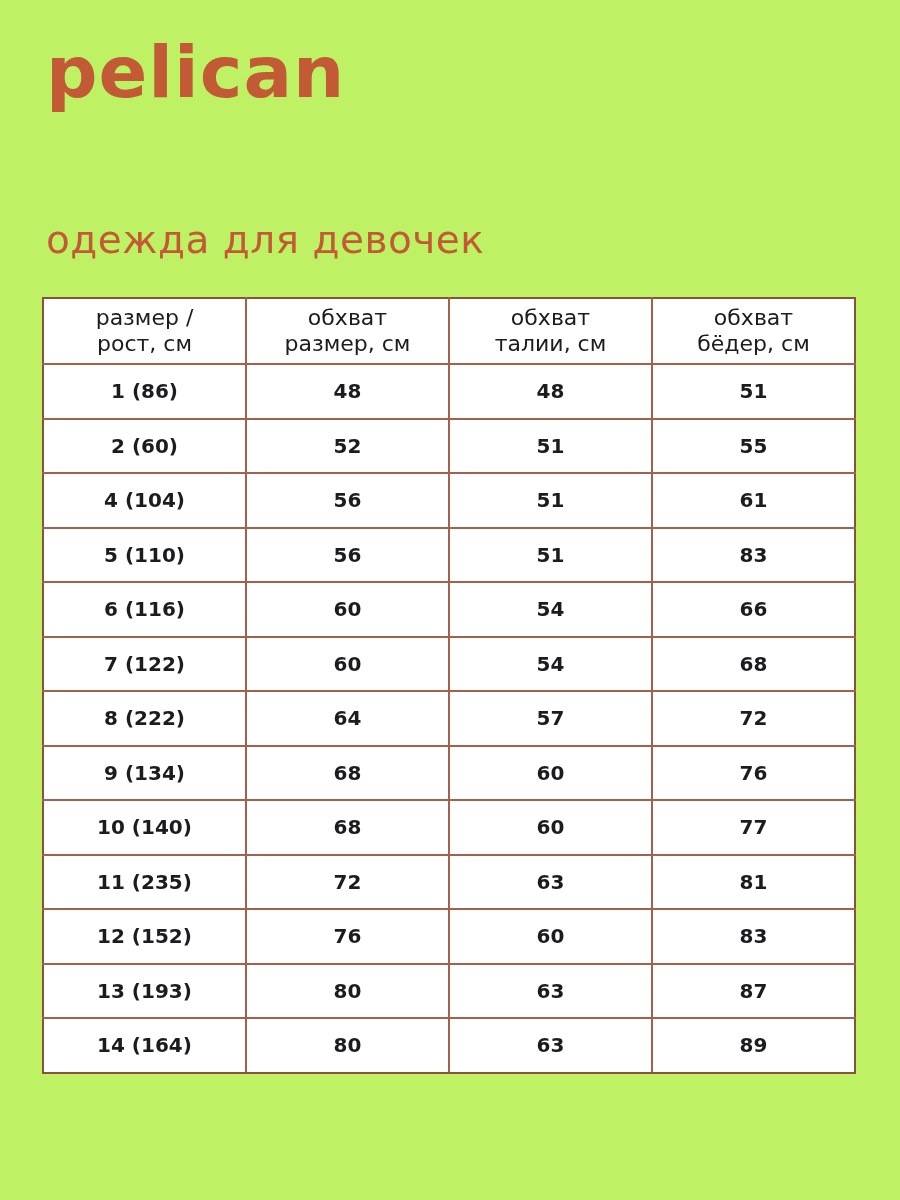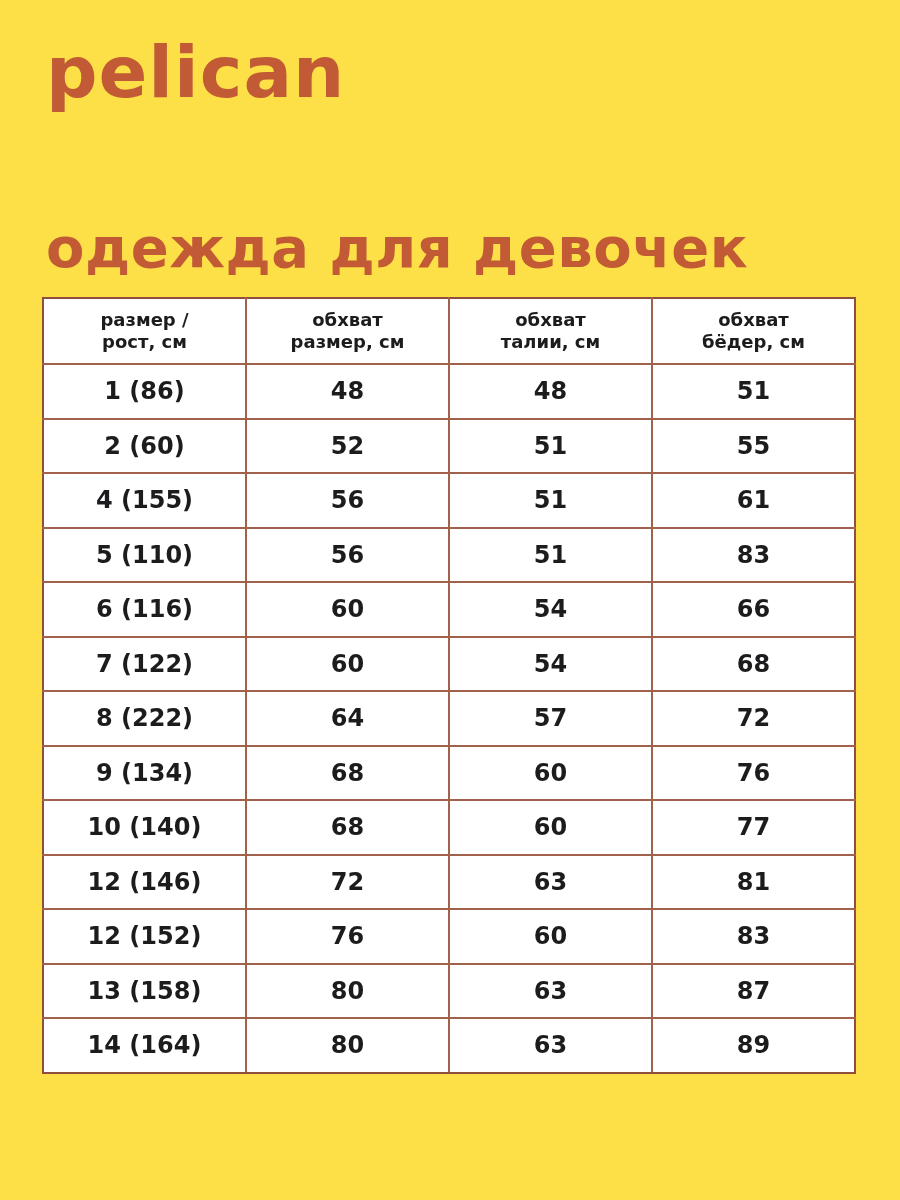--- a/index.html
+++ b/index.html
@@ -5,40 +5,40 @@
   html, body {
     margin: 0;
     padding: 0;
     background: #ffffff;
     font-family: "DejaVu Sans", "Liberation Sans", sans-serif;
   }
   .page {
     position: relative;
     width: 900px;
     height: 1200px;
-    background: #fde047;
+    background: #bef264;
     overflow: hidden;
   }
   .logo {
     position: absolute;
     left: 46px;
     top: 36px;
     font-size: 72px;
     font-weight: bold;
     letter-spacing: 1px;
     color: #c25b35;
     line-height: 1;
   }
   .heading {
     position: absolute;
     left: 46px;
     top: 220px;
     margin: 0;
-    font-size: 56px;
-    font-weight: bold;
+    font-size: 39px;
+    font-weight: normal;
     letter-spacing: 0.5px;
     color: #c25b35;
     line-height: 1;
     text-align: right;
   }
   table.size-table {
     position: absolute;
     left: 42px;
     top: 297px;
     width: 814px;
@@ -48,27 +48,27 @@
   }
   .size-table th, .size-table td {
     border: 2px solid #a2614a;
     text-align: center;
     vertical-align: middle;
     padding: 0;
     background: #ffffff;
   }
   .size-table th {
     height: 64px;
-    font-size: 18px;
-    font-weight: bold;
+    font-size: 22px;
+    font-weight: normal;
     line-height: 1.2;
   }
   .size-table td {
     height: 52.5px;
-    font-size: 24px;
+    font-size: 20px;
     font-weight: bold;
   }
   .size-table tr > *:first-child { border-left-color: #8f4f3c; }
   .size-table tr > *:last-child  { border-right-color: #8f4f3c; }
   .size-table thead th { border-top-color: #8f4f3c; }
   .size-table tbody tr:last-child td { border-bottom-color: #8f4f3c; }
 </style>
 </head>
 <body>
 
@@ -106,21 +106,21 @@
         <td>48</td>
         <td>51</td>
       </tr>
       <tr>
         <td>2 (60)</td>
         <td>52</td>
         <td>51</td>
         <td>55</td>
       </tr>
       <tr>
-        <td>4 (155)</td>
+        <td>4 (104)</td>
         <td>56</td>
         <td>51</td>
         <td>61</td>
       </tr>
       <tr>
         <td>5 (110)</td>
         <td>56</td>
         <td>51</td>
         <td>83</td>
       </tr>
@@ -148,33 +148,33 @@
         <td>60</td>
         <td>76</td>
       </tr>
       <tr>
         <td>10 (140)</td>
         <td>68</td>
         <td>60</td>
         <td>77</td>
       </tr>
       <tr>
-        <td>12 (146)</td>
+        <td>11 (235)</td>
         <td>72</td>
         <td>63</td>
         <td>81</td>
       </tr>
       <tr>
         <td>12 (152)</td>
         <td>76</td>
         <td>60</td>
         <td>83</td>
       </tr>
       <tr>
-        <td>13 (158)</td>
+        <td>13 (193)</td>
         <td>80</td>
         <td>63</td>
         <td>87</td>
       </tr>
       <tr>
         <td>14 (164)</td>
         <td>80</td>
         <td>63</td>
         <td>89</td>
       </tr>

